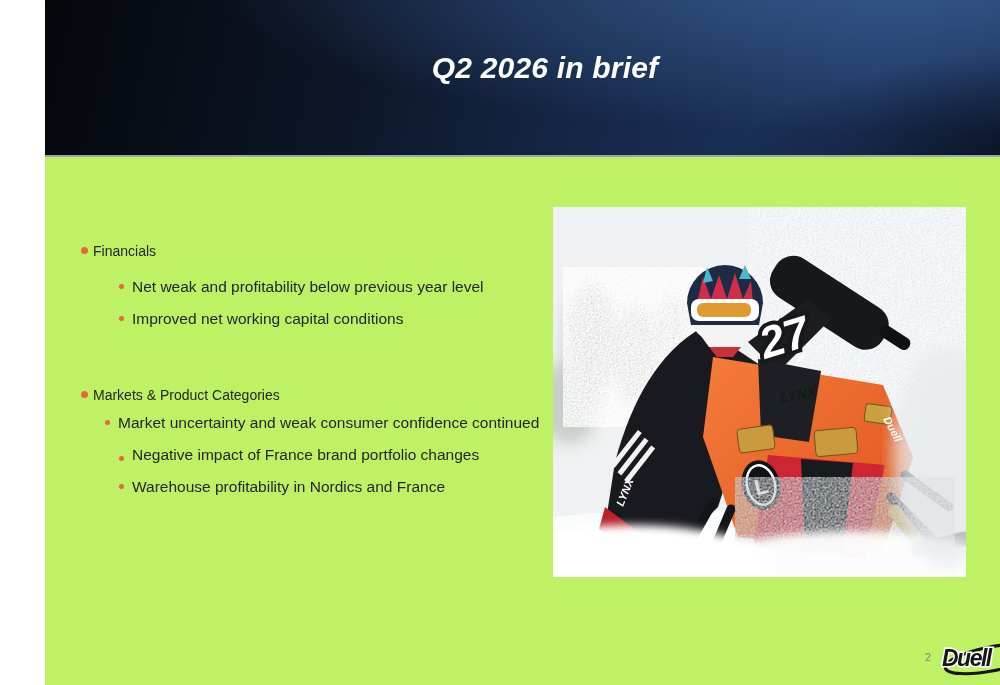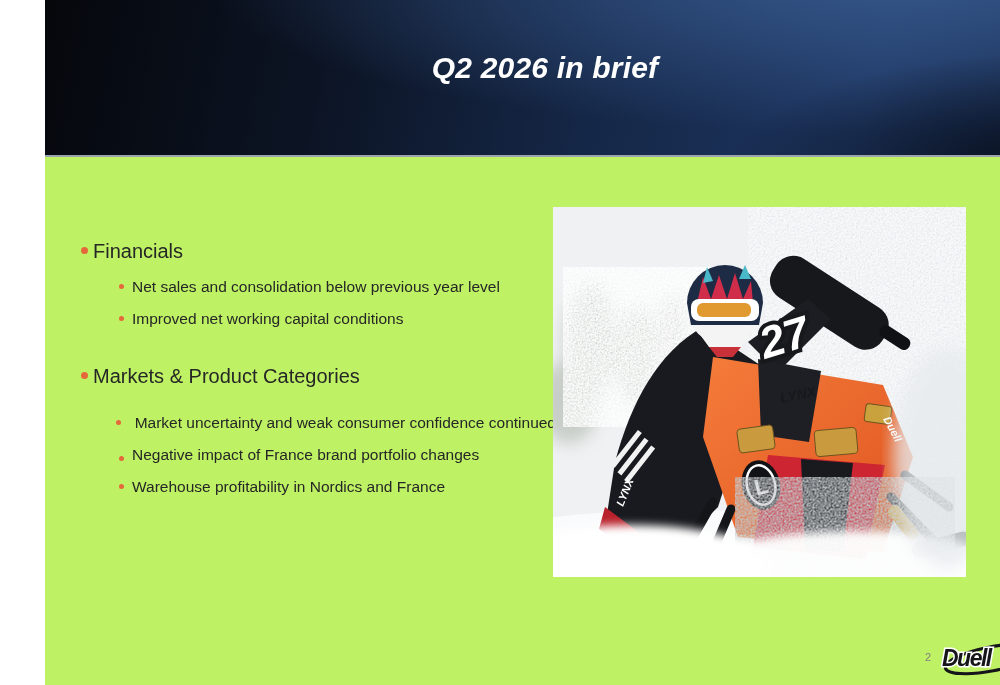--- a/index.html
+++ b/index.html
@@ -14,21 +14,21 @@
     background:
       radial-gradient(55% 130% at 101% 112%, rgba(6,10,18,.85) 0%, rgba(6,10,18,0) 60%),
       radial-gradient(120% 170% at 86% -12%, rgba(54,88,140,.95) 0%, rgba(54,88,140,0) 58%),
       linear-gradient(102deg,#05070b 0%,#0c1424 28%,#152747 55%,#1d3560 82%,#15284b 100%);
     border-bottom:2px solid #9ba3ae;}
   .titleblock{position:absolute;left:0;top:50px;width:1000px;text-align:center;color:#ffffff;}
   .title{font-size:30px;line-height:36px;font-style:italic;font-weight:bold;letter-spacing:.2px;}
   .subtitle{font-size:21.5px;line-height:29px;font-style:italic;font-weight:bold;margin-top:3px;}
   
   .row{position:absolute;display:flex;align-items:flex-start;color:#262626;}
-  .l1{font-size:20px;line-height:22px;}
+  .l1{font-size:14px;line-height:22px;}
   .l2{font-size:15.5px;line-height:19px;}
   .dot1{flex:0 0 auto;width:7px;height:7px;border-radius:50%;background:#e4683a;margin:7px 5px 0 0;}
   .dot2{flex:0 0 auto;width:5px;height:5px;border-radius:50%;background:#e4683a;margin:7px 8px 0 0;}
   
   .photo{position:absolute;left:508px;top:207px;width:413px;height:370px;overflow:hidden;}
   
   .pagenum{position:absolute;left:866px;top:651px;width:20px;text-align:right;
            font-size:11px;color:#7f7f7f;}
   .logo{position:absolute;left:896px;top:640px;width:100px;height:36px;}
 </style>
@@ -42,32 +42,32 @@
       <div class="title">Q2 2026 in brief</div>
     </div>
   </div>
 
   <div class="row l1" style="left:36px;top:240px;width:460px;">
     <span class="dot1"></span>
     <span>Financials</span>
   </div>
   <div class="row l2" style="left:74px;top:277px;width:440px;">
     <span class="dot2"></span>
-    <span>Net sales and consolidation below previous year level</span>
+    <span>Net weak and profitability below previous year level</span>
   </div>
   <div class="row l2" style="left:74px;top:309px;width:440px;">
     <span class="dot2"></span>
     <span>Improved net working capital conditions</span>
   </div>
 
-  <div class="row l1" style="left:36px;top:365px;width:460px;">
+  <div class="row l1" style="left:36px;top:384px;width:460px;">
     <span class="dot1"></span>
     <span>Markets &amp; Product Categories</span>
   </div>
-  <div class="row l2" style="left:71px;top:413px;width:440px;justify-content:space-between;">
+  <div class="row l2" style="left:60px;top:413px;width:440px;">
     <span class="dot2"></span>
     <span>Market uncertainty and weak consumer confidence continued</span>
   </div>
   <div class="row l2" style="left:74px;top:445px;width:440px;align-items:center;">
     <span class="dot2"></span>
     <span>Negative impact of France brand portfolio changes</span>
   </div>
   <div class="row l2" style="left:74px;top:477px;width:440px;">
     <span class="dot2"></span>
     <span>Warehouse profitability in Nordics and France</span>

